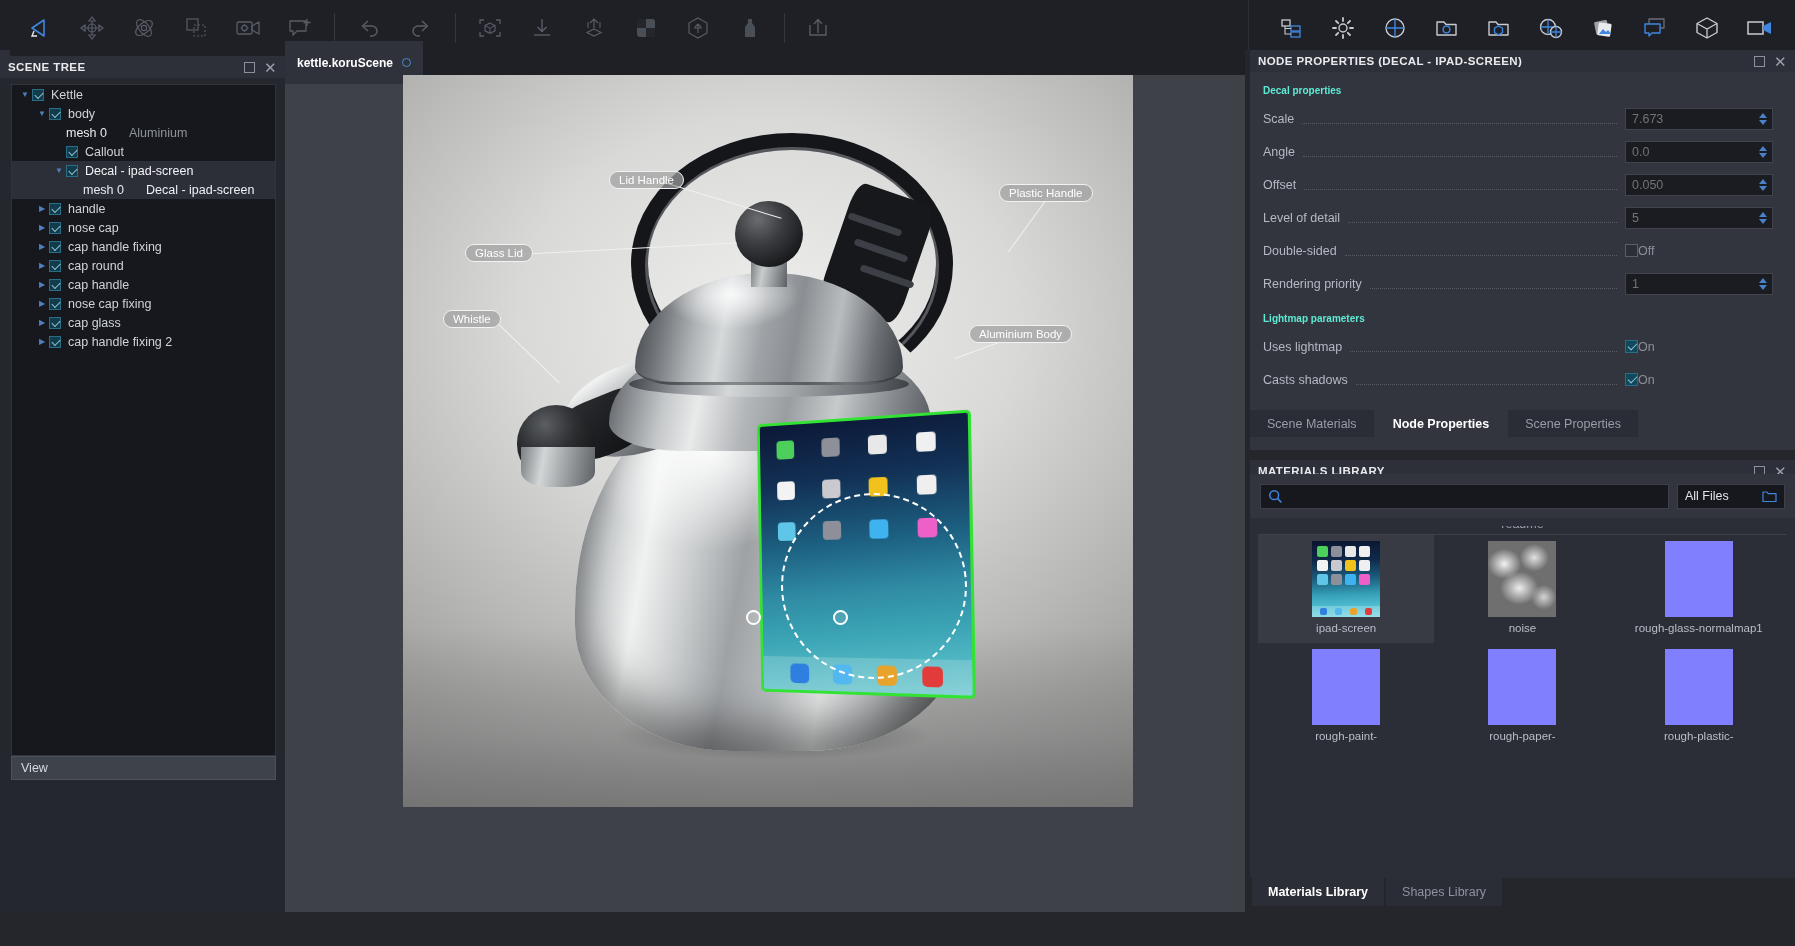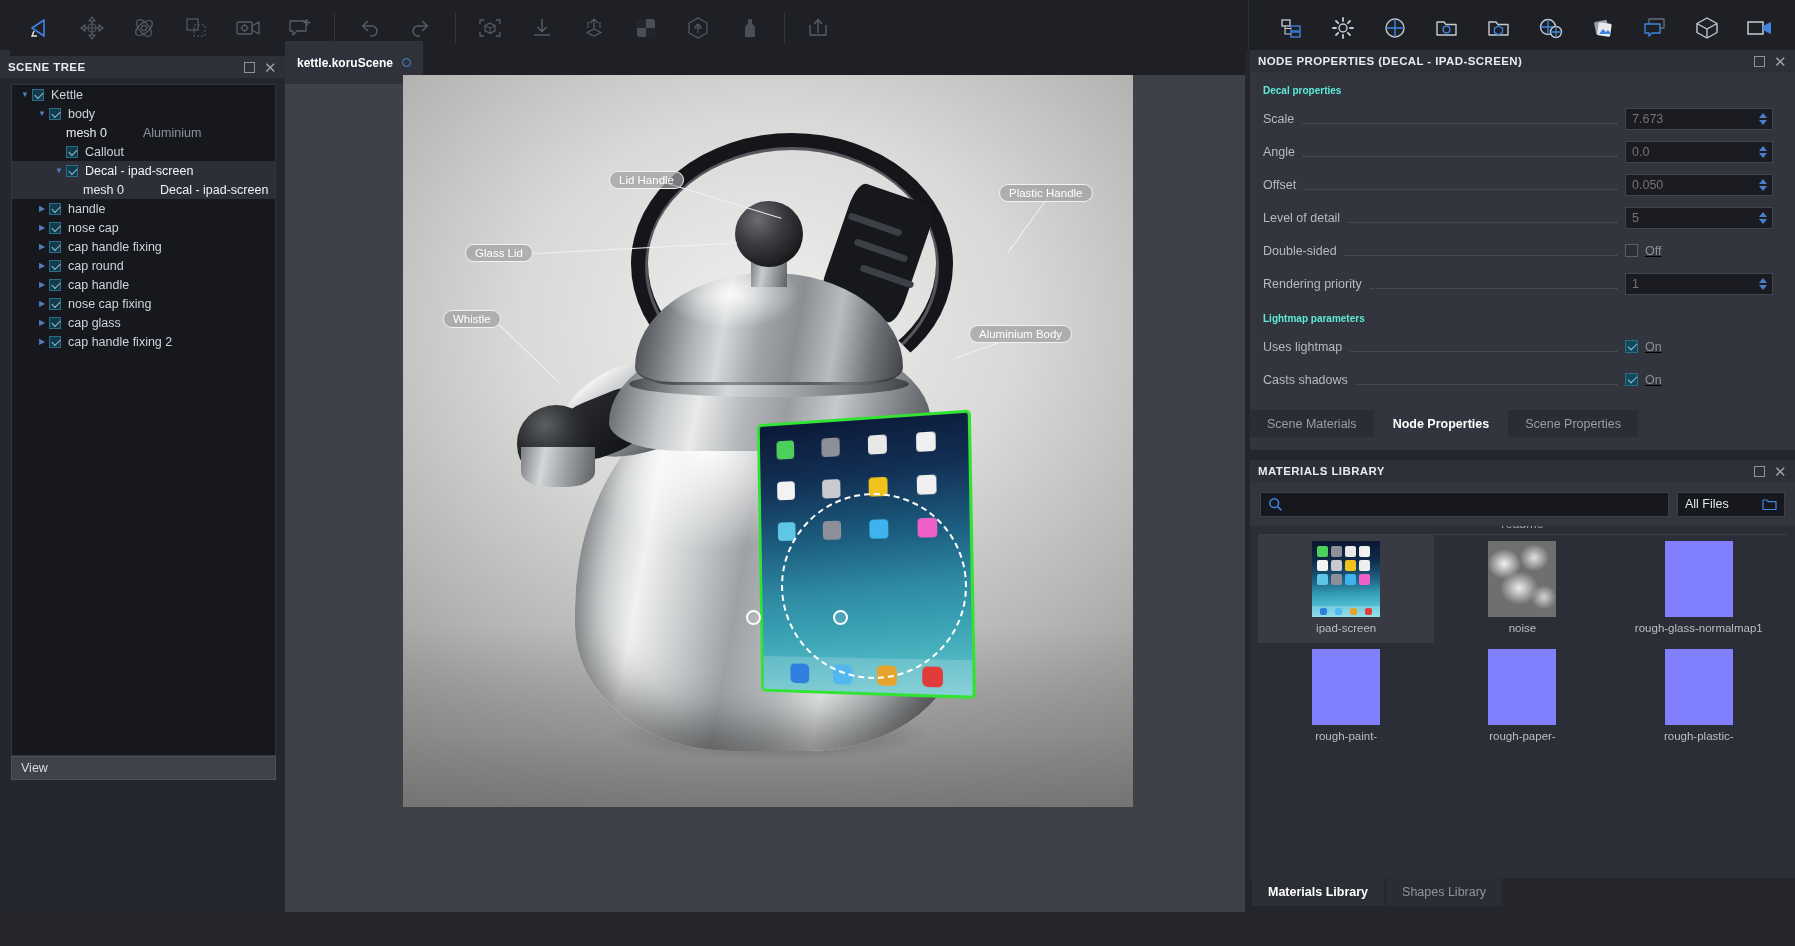--- a/index.html
+++ b/index.html
@@ -64,21 +64,21 @@
   }
   .cbx::after {
     content: ""; position: absolute; left: 2px; top: 2px;
     width: 7px; height: 4px;
     border-left: 1.6px solid #93c4d6; border-bottom: 1.6px solid #93c4d6;
     transform: rotate(-45deg);
   }
   .tname { color: #cfd3da; }
   .tname.white { color: #f2f4f7; }
   .tmesh { color: #e9ebef; }
-  .tmat  { color: #8e939d; margin-left: 36px; }
+  .tmat  { color: #8e939d; margin-left: 22px; }
   .tmat.white { color: #eef0f3; }
 
   #view-bar {
     position: absolute; left: 11px; top: 700px; width: 265px; height: 24px;
     background: #3e424b; border: 1px solid #4d515b;
     display: flex; align-items: center; padding: 0 9px;
     font-size: 12.5px; color: #d5d9e0;
   }
 
   #left-tabs {
@@ -272,21 +272,21 @@
   }
   .spin {
     position: absolute; right: 1px; top: 0; width: 16px; height: 20px;
     display: flex; flex-direction: column; justify-content: center; gap: 2px; align-items: center;
   }
   .spin i {
     width: 0; height: 0; border-left: 4px solid transparent; border-right: 4px solid transparent;
   }
   .spin .up { border-bottom: 5px solid #4a80c8; }
   .spin .down { border-top: 5px solid #4a80c8; }
-  .pcheck-wrap { display: flex; align-items: center; gap: 7px; width: 148px; text-decoration: underline; }
+  .pcheck-wrap { display: flex; align-items: center; width: 148px; }
   .pchk-off { width: 13px; height: 13px; border: 1px solid #5a5e68; background: #2b2e35; }
   .pchk-on {
     width: 13px; height: 13px; border: 1px solid #2a6d86; background: #11495c; position: relative;
   }
   .pchk-on::after {
     content: ""; position: absolute; left: 2px; top: 2px; width: 8px; height: 4px;
     border-left: 1.8px solid #8fc6d9; border-bottom: 1.8px solid #8fc6d9; transform: rotate(-45deg);
   }
   .pchk-label { font-size: 12.5px; color: #8b9099; }
 
@@ -298,21 +298,21 @@
     height: 27px; padding: 0 17px; display: flex; align-items: center;
     background: #2a2d35; color: #989da7; font-size: 12.5px;
   }
   .np-tab.active { background: #32353e; color: #ffffff; font-weight: bold; }
 
   #mat-lib {
     position: absolute; left: 5px; top: 410px; width: 545px; height: 452px;
     background: #2b2e36;
   }
   #mat-search-bar {
-    position: absolute; left: 0; top: 22px; width: 545px; height: 44px;
+    position: absolute; left: 0; top: 14px; width: 545px; height: 44px;
     display: flex; align-items: center; padding: 0 10px; gap: 8px;
     background: #32353e;
   }
   #mat-search {
     flex: 1 1 auto; height: 25px; background: #16181d; border: 1px solid #3d4049;
     display: flex; align-items: center; padding: 0 7px; gap: 6px;
     font-size: 12px; color: #c9cdd5;
   }
   #mat-filter {
     width: 108px; height: 25px; background: #16181d; border: 1px solid #3d4049;

